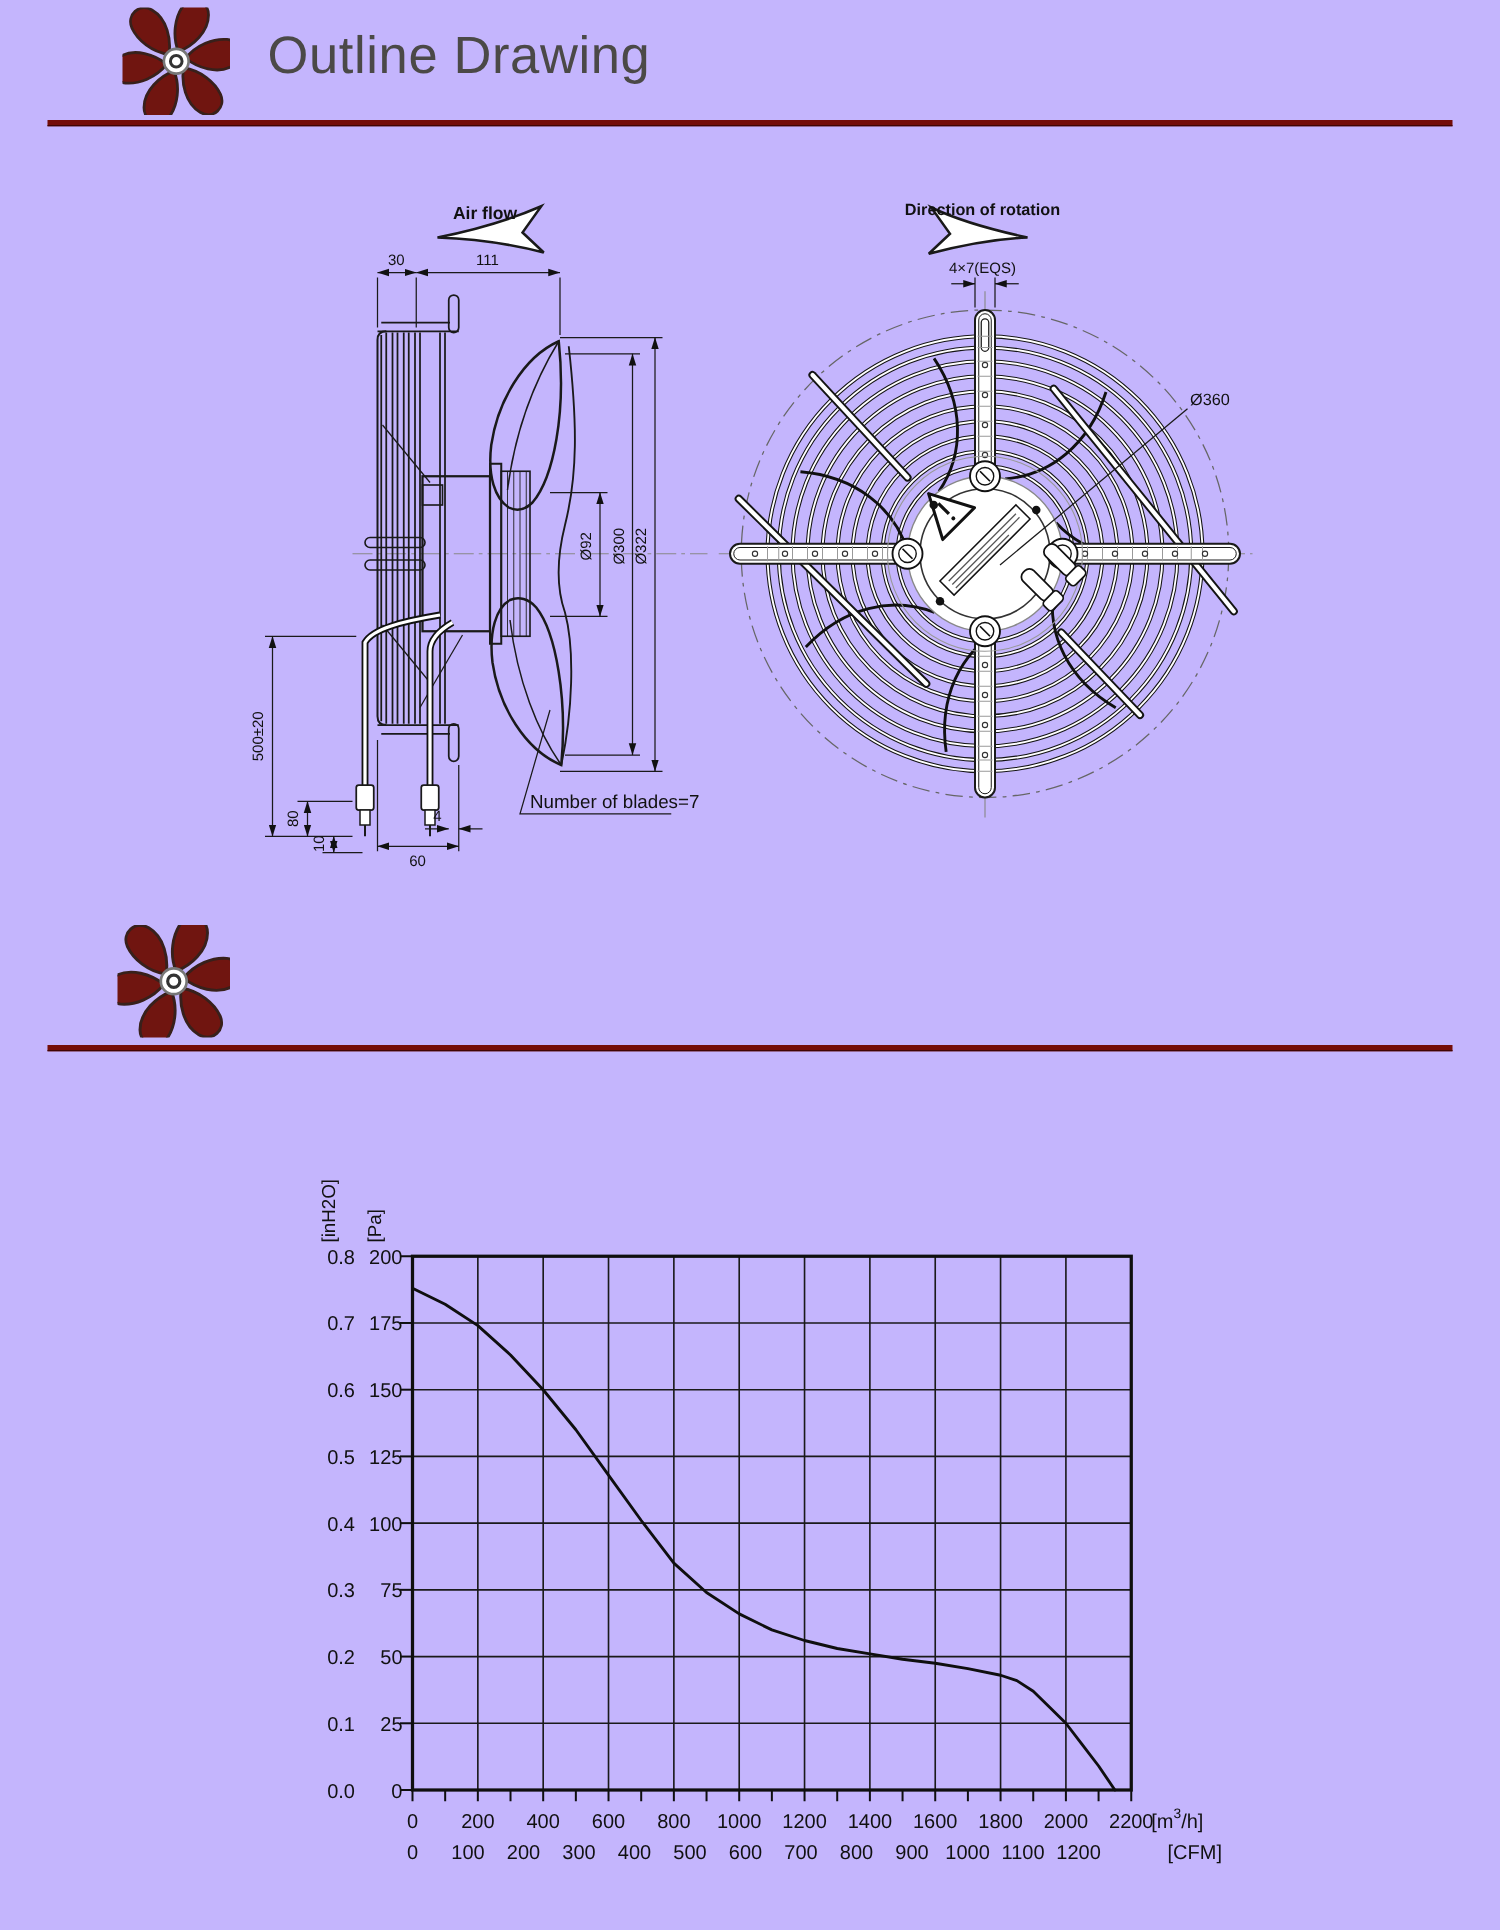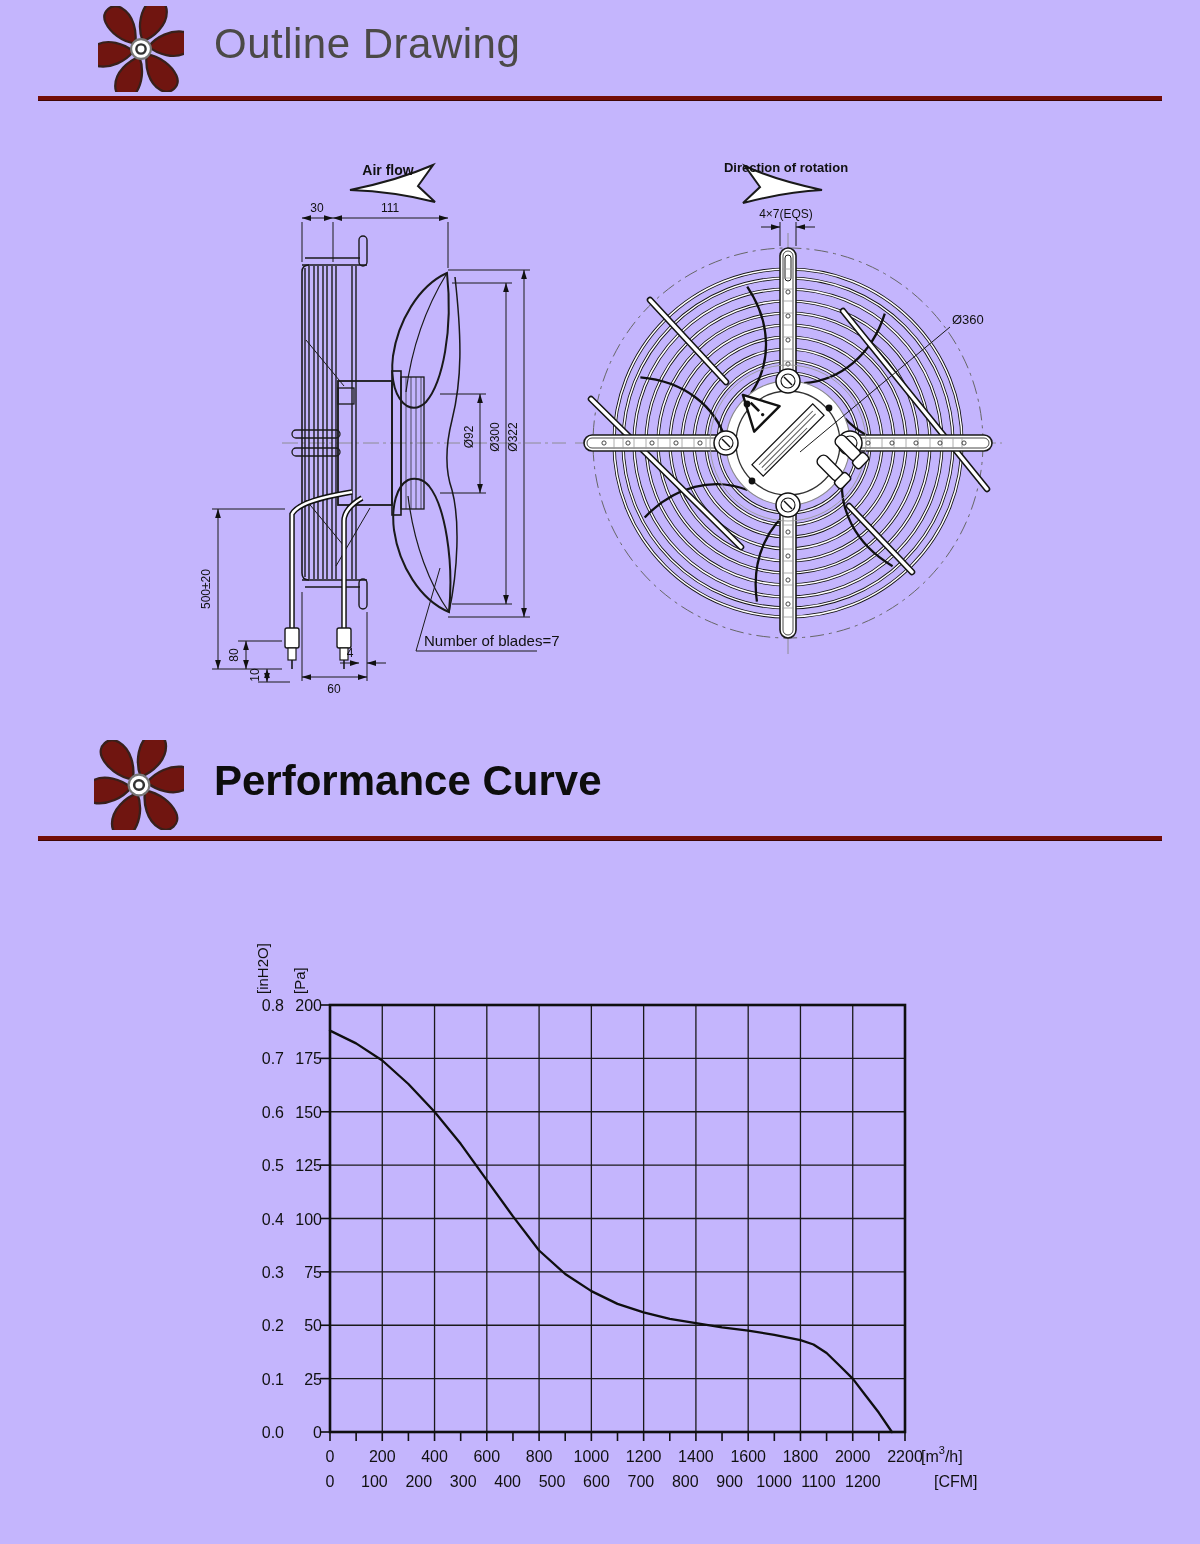--- a/index.html
+++ b/index.html
@@ -354,21 +354,20 @@
         <text class="dtxt rotlbl" x="786" y="172" text-anchor="middle">Direction of rotation</text>
         <text class="dtxt dim" x="786" y="218" text-anchor="middle">4×7(EQS)</text>
         <text class="dtxt" font-size="13" x="952" y="324">Ø360</text>
       </g>
     </g>
   </svg>
 
   <svg class="logo" style="left:94px;top:740px" width="90" height="90" viewBox="-50 -50 100 100">
       <use href="#fanlogo"></use>
     </svg>
-  <h2 class="title2">Performance Curve</h2>
   <div class="rule" style="top:836px"></div>
 
   <svg id="chart-svg" class="chart" style="top:900px" width="1200" height="640" viewBox="0 900 1200 640">
       <line x1="330" x2="330" y1="1005" y2="1432" stroke="#1a1a1a" stroke-width="1.3"></line>
       <line x1="382.27272727272725" x2="382.27272727272725" y1="1005" y2="1432" stroke="#1a1a1a" stroke-width="1.3"></line>
       <line x1="434.54545454545456" x2="434.54545454545456" y1="1005" y2="1432" stroke="#1a1a1a" stroke-width="1.3"></line>
       <line x1="486.8181818181818" x2="486.8181818181818" y1="1005" y2="1432" stroke="#1a1a1a" stroke-width="1.3"></line>
       <line x1="539.0909090909091" x2="539.0909090909091" y1="1005" y2="1432" stroke="#1a1a1a" stroke-width="1.3"></line>
       <line x1="591.3636363636364" x2="591.3636363636364" y1="1005" y2="1432" stroke="#1a1a1a" stroke-width="1.3"></line>
       <line x1="643.6363636363636" x2="643.6363636363636" y1="1005" y2="1432" stroke="#1a1a1a" stroke-width="1.3"></line>

